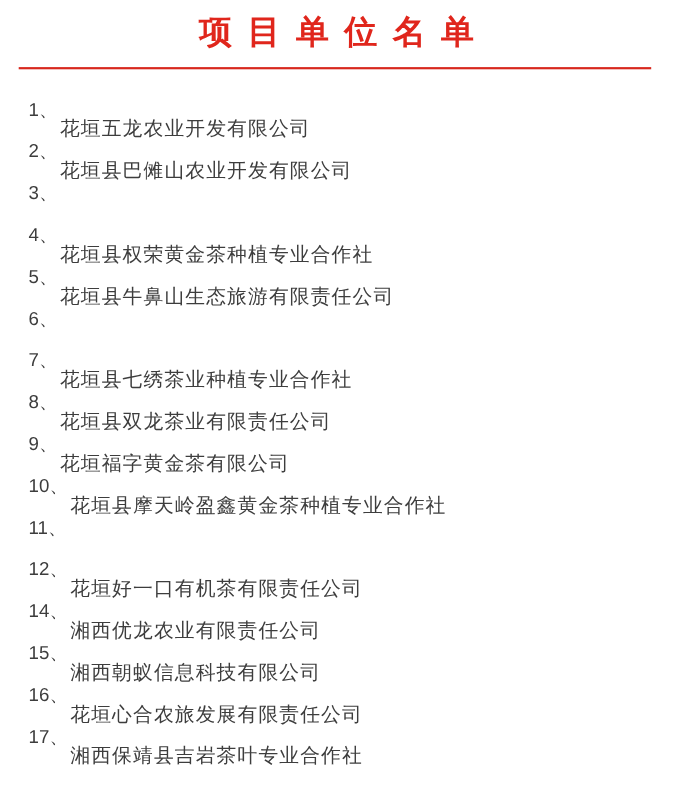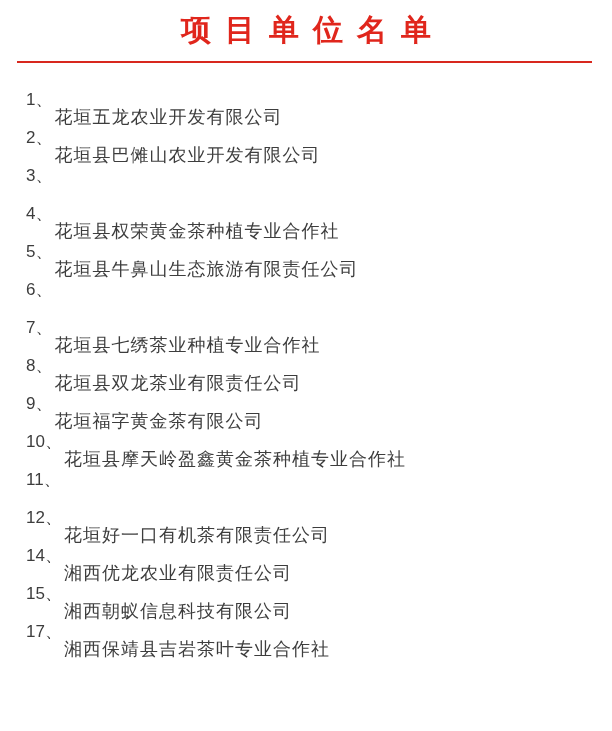--- a/index.html
+++ b/index.html
@@ -128,18 +128,22 @@
   <div class="unit-row">
     <span class="unit-no">14、</span>
     <span class="unit-name">湘西优龙农业有限责任公司</span>
   </div>
 
   <div class="unit-row">
     <span class="unit-no">15、</span>
     <span class="unit-name">湘西朝蚁信息科技有限公司</span>
   </div>
 
+  <div class="unit-row">
+    <span class="unit-no">16、</span>
+    <span class="unit-name">花垣心合农旅发展有限责任公司</span>
+  </div>
 
   <div class="unit-row">
     <span class="unit-no">17、</span>
     <span class="unit-name">湘西保靖县吉岩茶叶专业合作社</span>
   </div>
 </div>
 
 </body></html>

